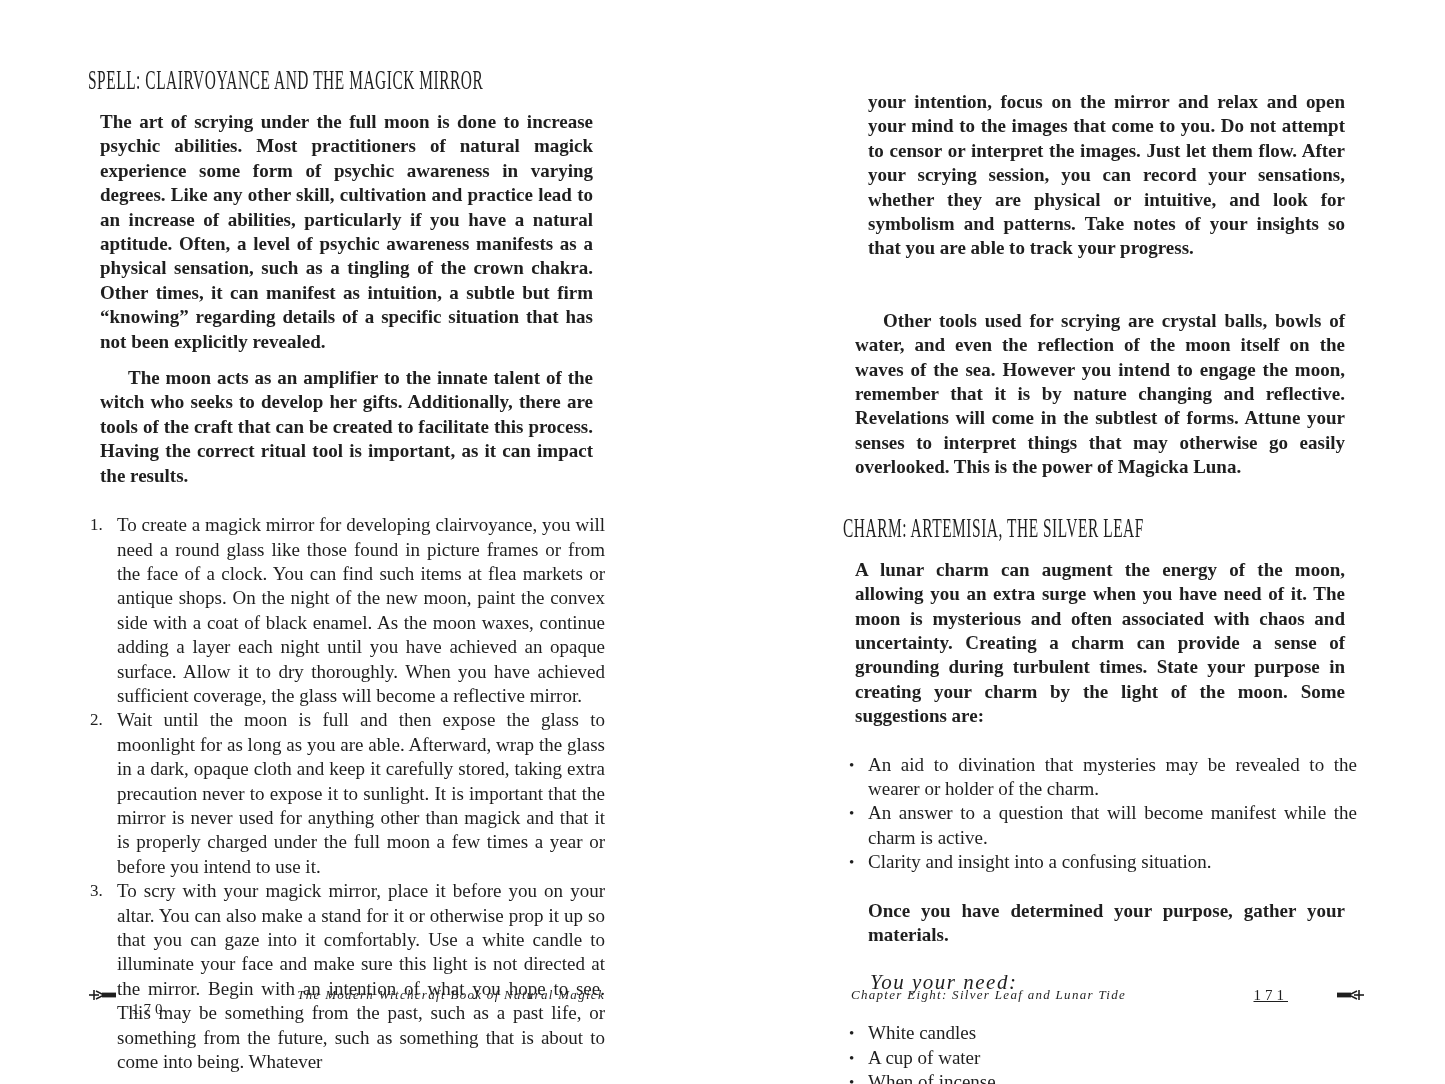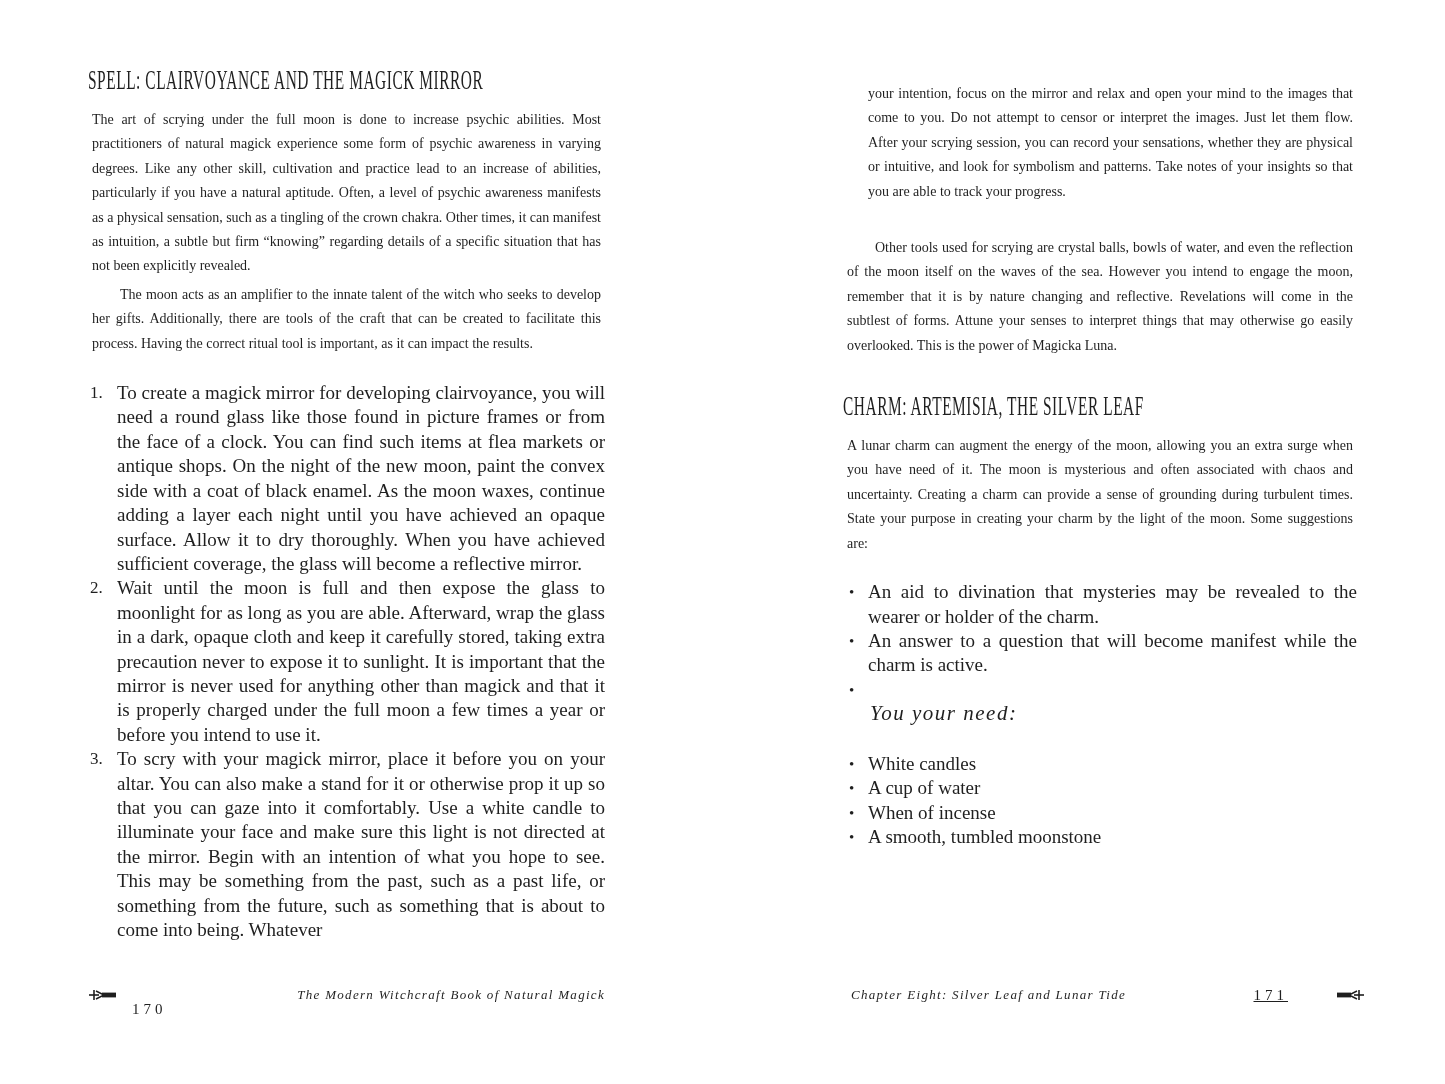--- a/index.html
+++ b/index.html
@@ -20,24 +20,25 @@
     line-height:36px;
     white-space:nowrap;
     letter-spacing:1px;
   }
   .display-heading span{
     display:inline-block;
     transform:scaleX(0.55);
     transform-origin:left center;
   }
   .body-text{
-    margin:4px;
-    font-size:14px;
+    margin:12px;
+    font-size:19px;
     line-height:24.4px;
     text-align:justify;
+    font-weight:bold;
   }
   .first-indent{text-indent:28px;}
   .cont-indent{margin-left:25px;}
 
   ol.num-list{
     list-style:none;
     margin:25px 0 0 0;
     padding:0;
   }
   ol.num-list li{
@@ -143,22 +144,24 @@
     <li>
       <span class="li-bullet">•</span>
       <span>An aid to divination that mysteries may be revealed to the wearer or holder of the charm.</span>
     </li>
     <li>
       <span class="li-bullet">•</span>
       <span>An answer to a question that will become manifest while the charm is active.</span>
     </li>
     <li>
       <span class="li-bullet">•</span>
+      <span>Clarity and insight into a confusing situation.</span>
     </li>
   </ul>
+  <p class="body-text cont-indent once-para">Once you have determined your purpose, gather your materials.</p>
   <p class="script-heading">You your need:</p>
   <ul class="bullet-list materials">
     <li>
       <span class="li-bullet">•</span>
       <span>White candles</span>
     </li>
     <li>
       <span class="li-bullet">•</span>
       <span>A cup of water</span>
     </li>

